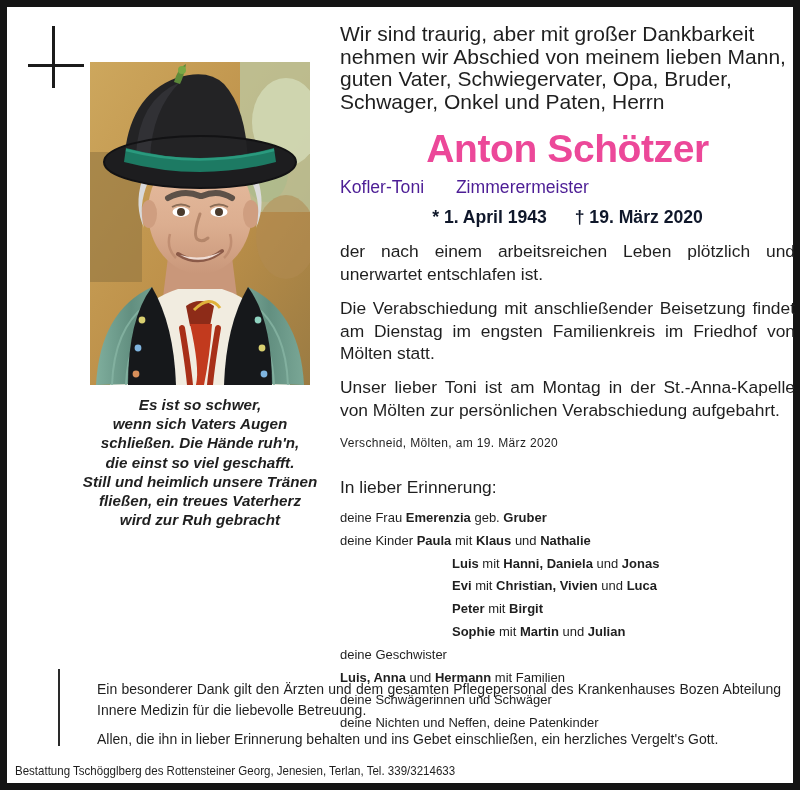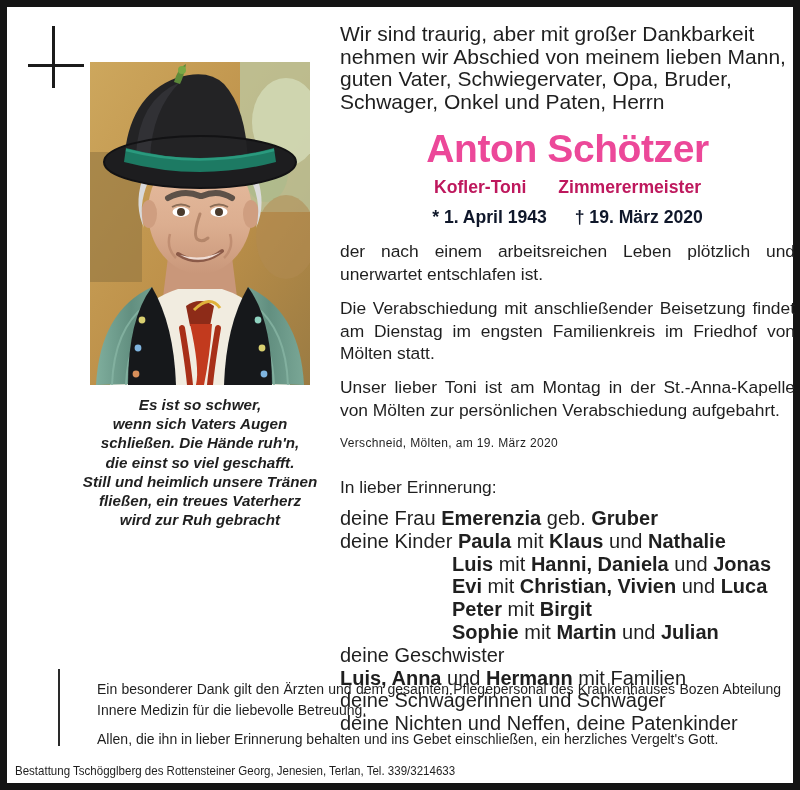--- a/index.html
+++ b/index.html
@@ -98,24 +98,23 @@
     margin-top: 14px;
     text-align: center;
     font-size: 39px;
     font-weight: bold;
     letter-spacing: -0.4px;
     line-height: 44px;
     color: #ec4899;
   }
   .subtitle {
     margin-top: 6px;
-    text-align: center;
     font-size: 17.6px;
-    font-weight: bold;
-    color: #be185d;
+    font-weight: normal;
+    color: #4c1d95;
   }
   .subtitle .gap { display: inline-block; width: 22px; }
   .dates {
     margin-top: 9px;
     text-align: center;
     font-size: 17.6px;
     font-weight: bold;
     color: #0f172a;
   }
   .dates .gap { display: inline-block; width: 18px; }
@@ -136,21 +135,21 @@
   }
 
   .memory-head {
     margin-top: 21px;
     font-size: 17.4px;
     line-height: 22.4px;
     color: #1f1f1f;
   }
   .family {
     margin-top: 9px;
-    font-size: 20px;
+    font-size: 13px;
     line-height: 22.8px;
     color: #1f1f1f;
   }
   .family .row { white-space: nowrap; }
   .family .row.indent { padding-left: 112px; }
   .family b { font-weight: bold; }
 
   
   .thanks-wrap {
     position: absolute;

